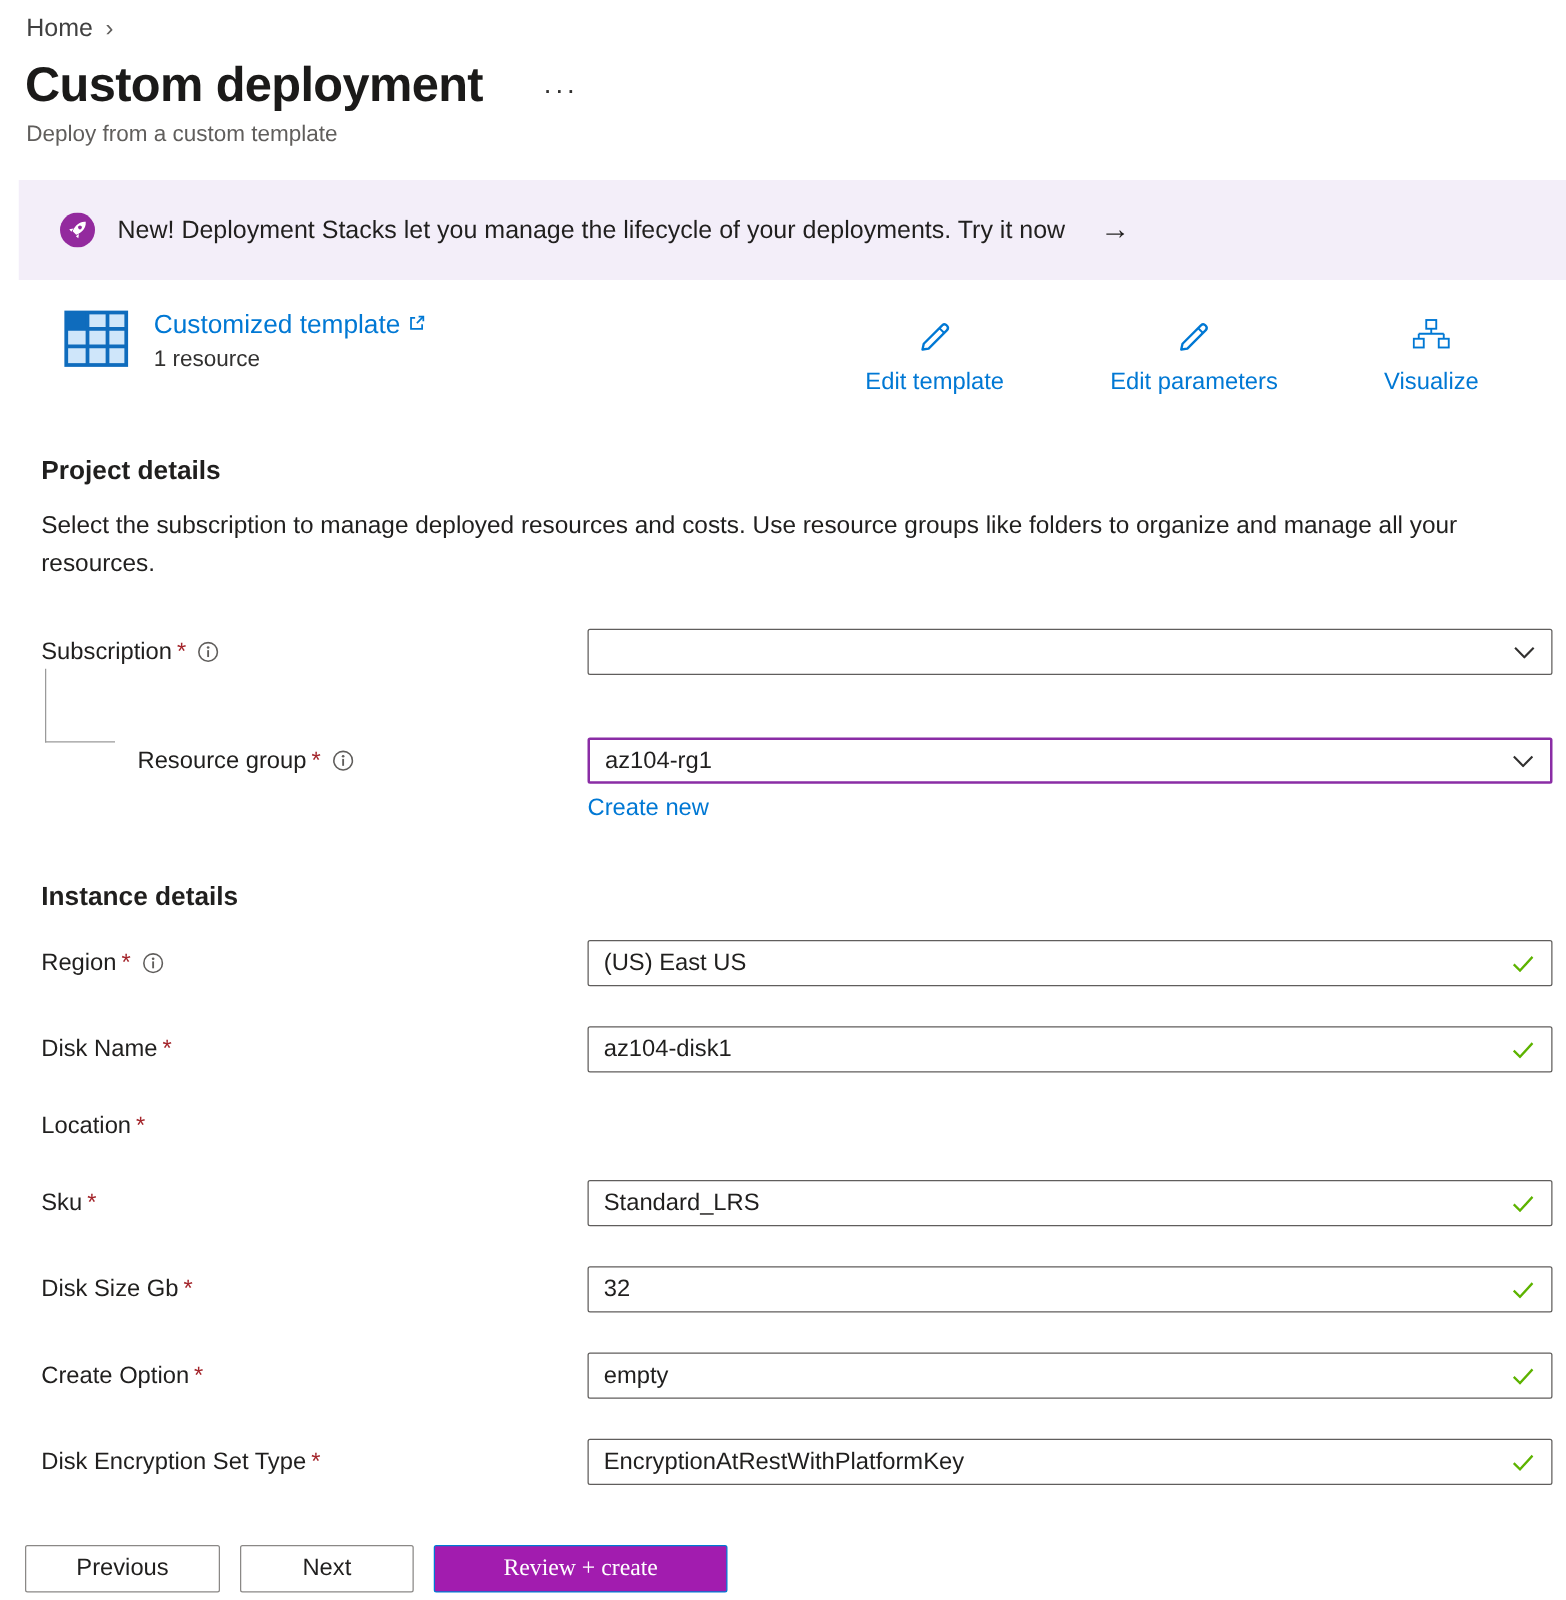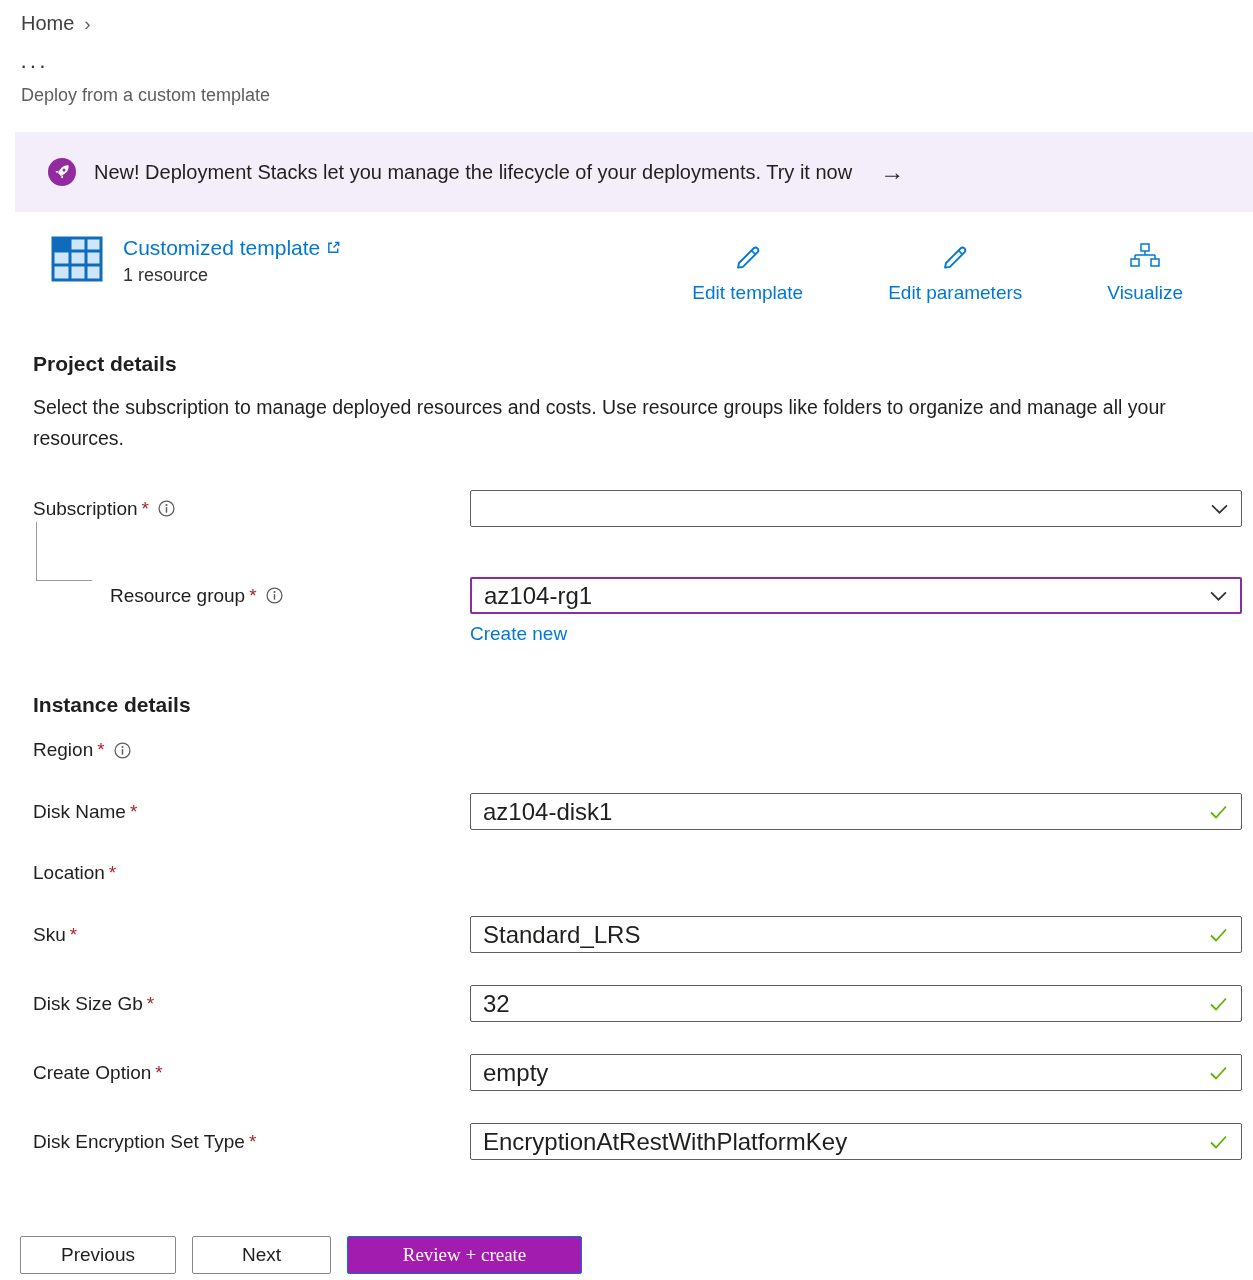--- a/index.html
+++ b/index.html
@@ -37,21 +37,21 @@
   
   .project-form { margin:36px 11px 0 33px; position:relative; }
   .instance-form { margin:22px 11px 0 33px; }
   .row { display:flex; align-items:center;text-align:center; }
   .project-form .row + .row { margin-top:50px; }
   .instance-form .row + .row { margin-top:32px; }
   .field-label { width:437px; flex:none; display:flex; align-items:center; font-size:19px; color:#201f1e; }
   .field-label.indent { padding-left:77px; }
   .req { color:#a4262c; margin-left:4px; }
   .info { width:17px; height:17px; margin-left:9px; display:inline-flex; cursor:pointer; }
-  .input { position:relative; flex:1; height:37px; border:1px solid #605e5c; border-radius:2px; background:#fff; display:flex; align-items:center; padding:0 42px 0 12px; font-size:24px; color:#201f1e; cursor:pointer; }
+  .input { position:relative; flex:1; height:37px; border:1px solid #605e5c; border-radius:2px; background:#fff; display:flex; align-items:center; padding:0 42px 0 12px; font-size:19px; color:#201f1e; cursor:pointer; }
   .input.focus-purple { border:2px solid #8a2da5; }
   .input .chevron, .input .check { position:absolute; right:13px; top:50%; transform:translateY(-50%); display:flex; }
   .connector { position:absolute; left:3px; top:32px; width:56px; height:59px; border-left:1px solid #9a9a9a; border-bottom:1px solid #9a9a9a; }
   .create-new { display:inline-block; margin:9px 0 0 437px; font-size:19px; color:#0078d4; text-decoration:none; cursor:pointer; }
 
   
   .footer { position:absolute; left:0; right:0; bottom:0; height:75px; background:#fff; padding:31px 0 0 20px; display:flex; gap:16px; }
   .btn { height:38px; border-radius:2px; font-size:19px; display:flex; align-items:center; justify-content:center; cursor:pointer; font-family:inherit; }
   .btn.secondary { background:#fff; border:1px solid #8a8886; color:#201f1e; }
   .btn.prev { width:156px; }
@@ -62,20 +62,21 @@
 <body>
 
 <div class="page">
 
   <div class="breadcrumb">
     <a>Home</a>
     <span class="sep">›</span>
   </div>
 
   <div class="title-row">
+    <h1>Custom deployment</h1>
     <span class="more">···</span>
   </div>
   <div class="subtitle">Deploy from a custom template</div>
 
   <div class="banner">
     <span class="rocket">
       <svg viewBox="0 0 24 24" width="28" height="28">
         <circle cx="12" cy="12" r="12" fill="#932a9e"></circle>
         <g transform="rotate(45 12 12)">
           <path d="M12 4c2 1.6 2.8 4 2.8 6.2 0 1.8-.4 3.4-1.1 4.8h-3.4C9.6 13.6 9.2 12 9.2 10.2 9.2 8 10 5.6 12 4z" fill="#fff"></path>
@@ -206,20 +207,28 @@
         <span>Region</span>
         <span class="req">*</span>
         <span class="info">
           <svg viewBox="0 0 16 16" width="17" height="17">
             <circle cx="8" cy="8" r="7" fill="none" stroke="#605e5c" stroke-width="1.2"></circle>
             <circle cx="8" cy="4.7" r="1" fill="#605e5c"></circle>
             <rect x="7.3" y="6.7" width="1.4" height="5.2" fill="#605e5c"></rect>
           </svg>
         </span>
       </div>
+      <div class="input">
+        <span>(US) East US</span>
+        <span class="check">
+          <svg width="19" height="14" viewBox="0 0 18 14">
+              <path d="M1.5 7.5 6.5 12.5 16.5 1.5" fill="none" stroke="#5db300" stroke-width="1.8"></path>
+            </svg>
+        </span>
+      </div>
     </div>
 
     <div class="row">
       <div class="field-label">
         <span>Disk Name</span>
         <span class="req">*</span>
       </div>
       <div class="input">
         <span>az104-disk1</span>
         <span class="check">

